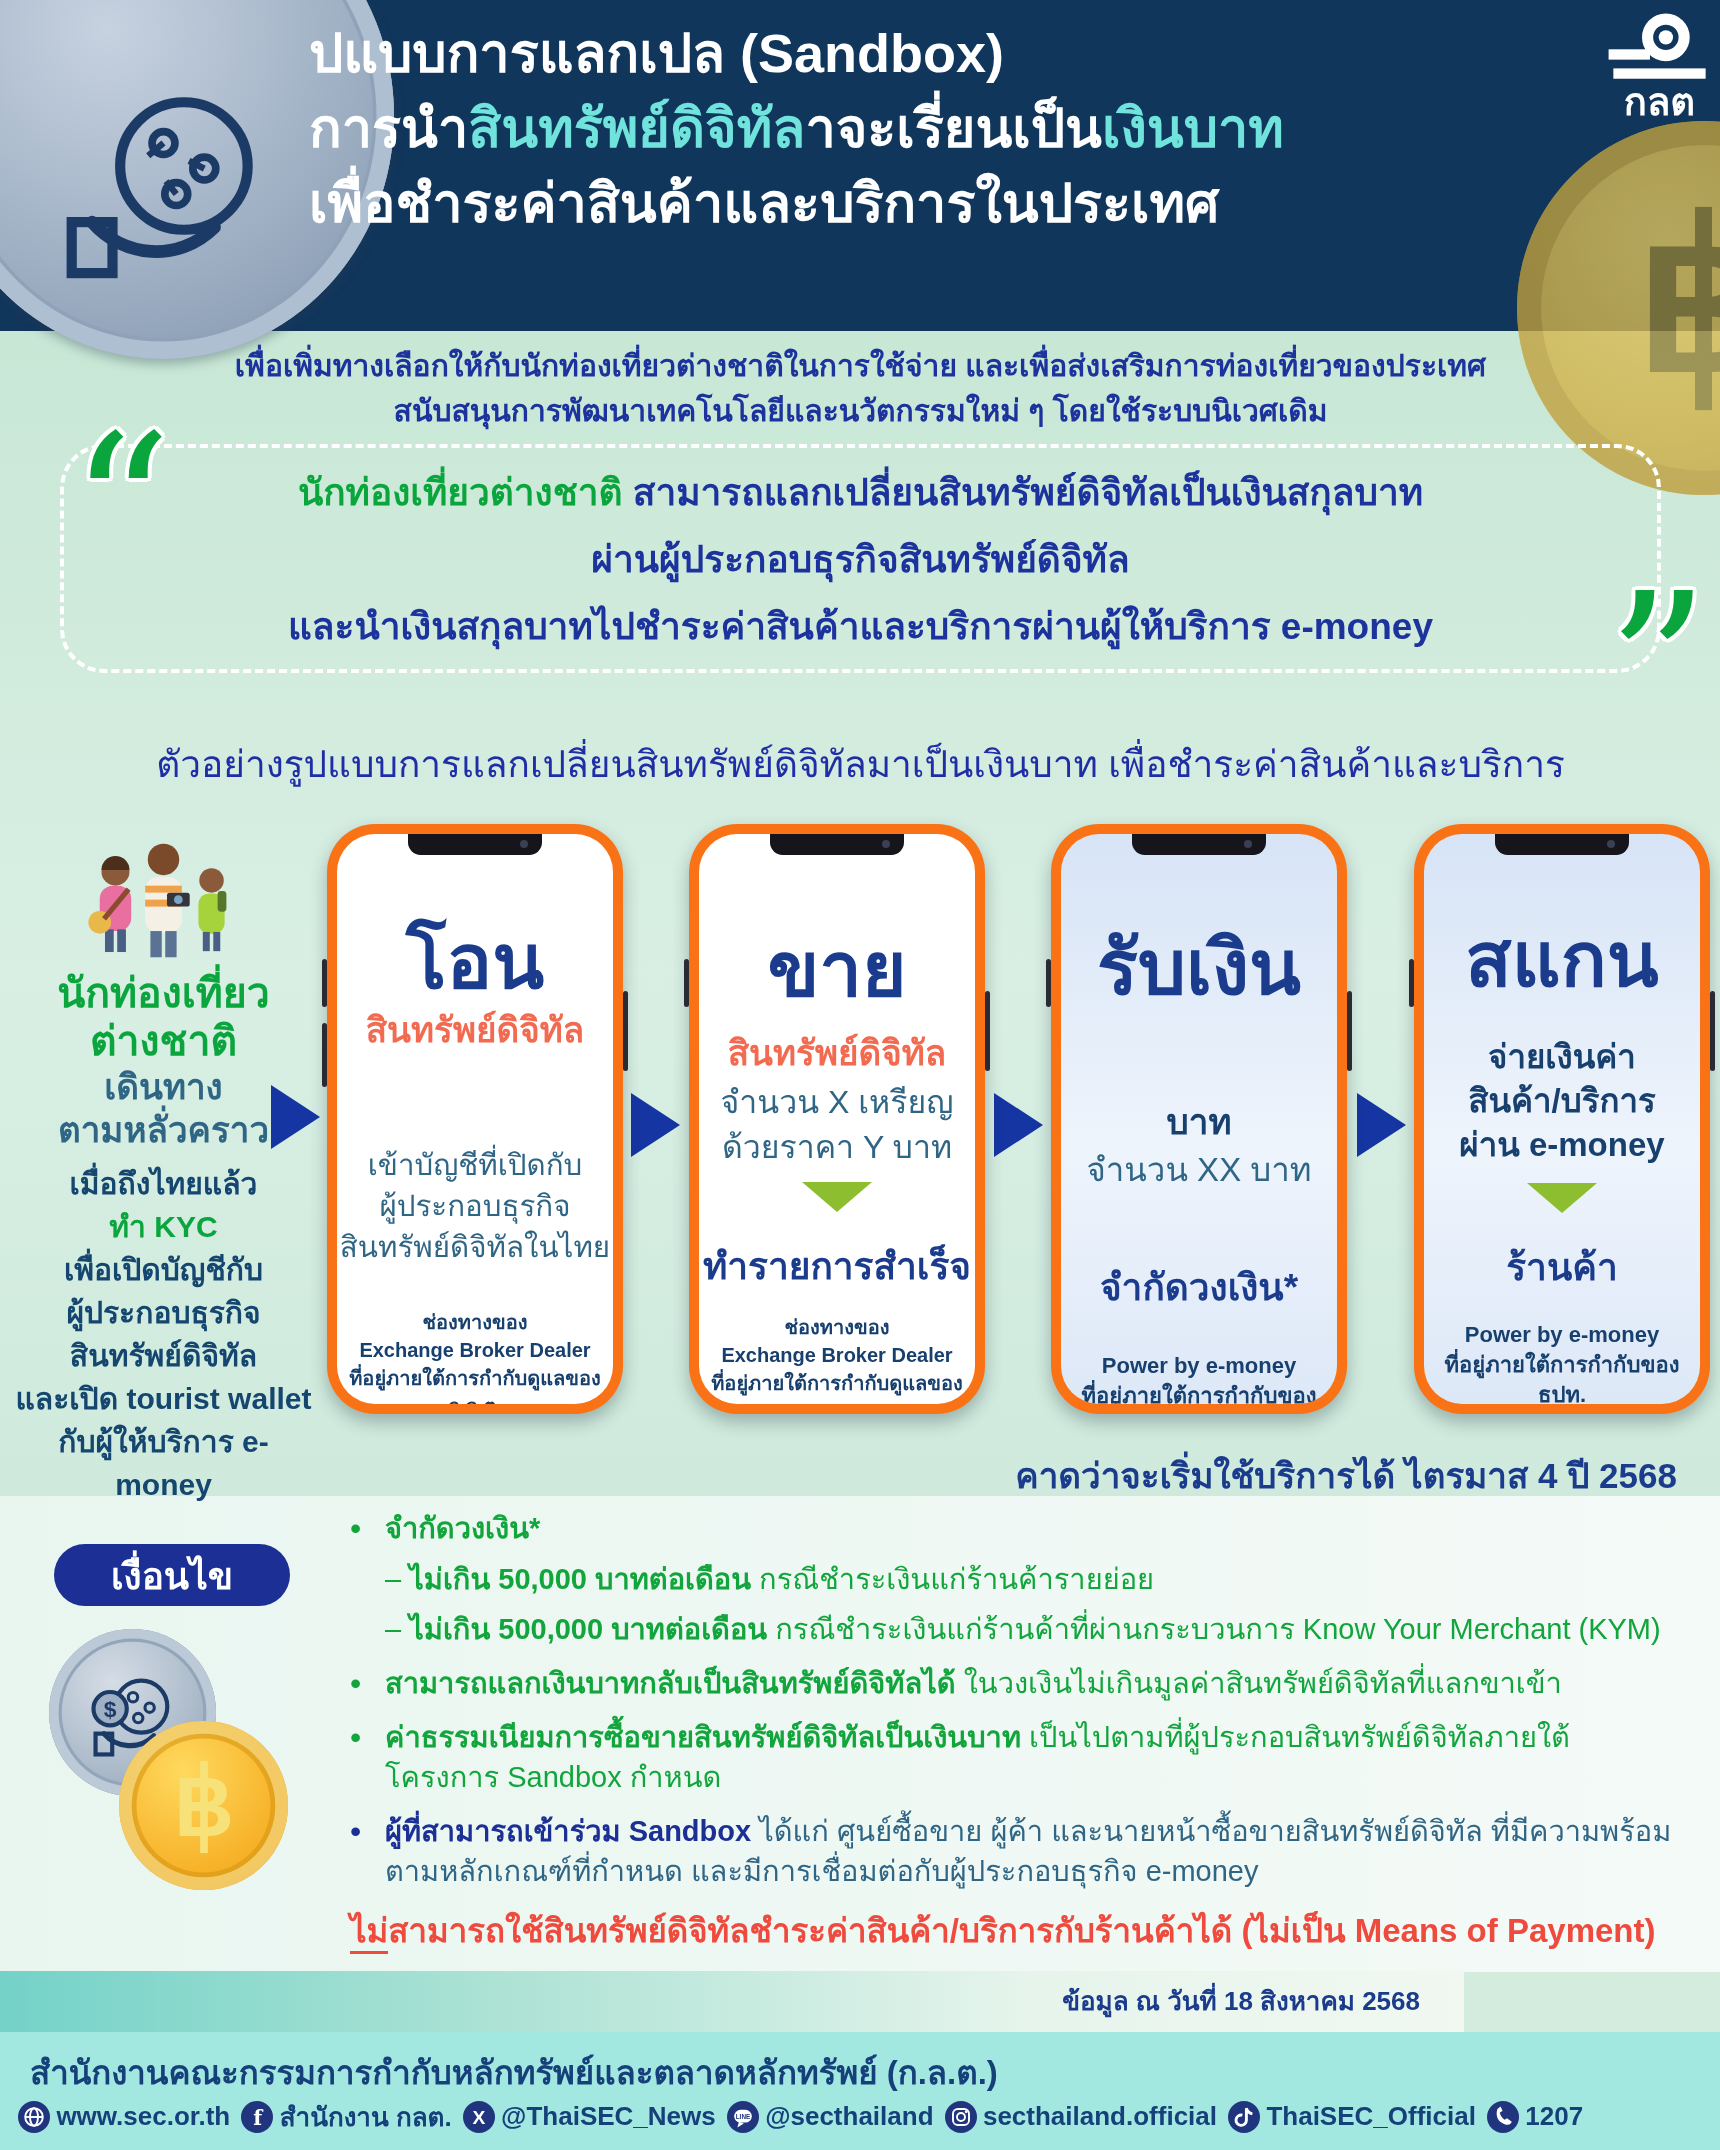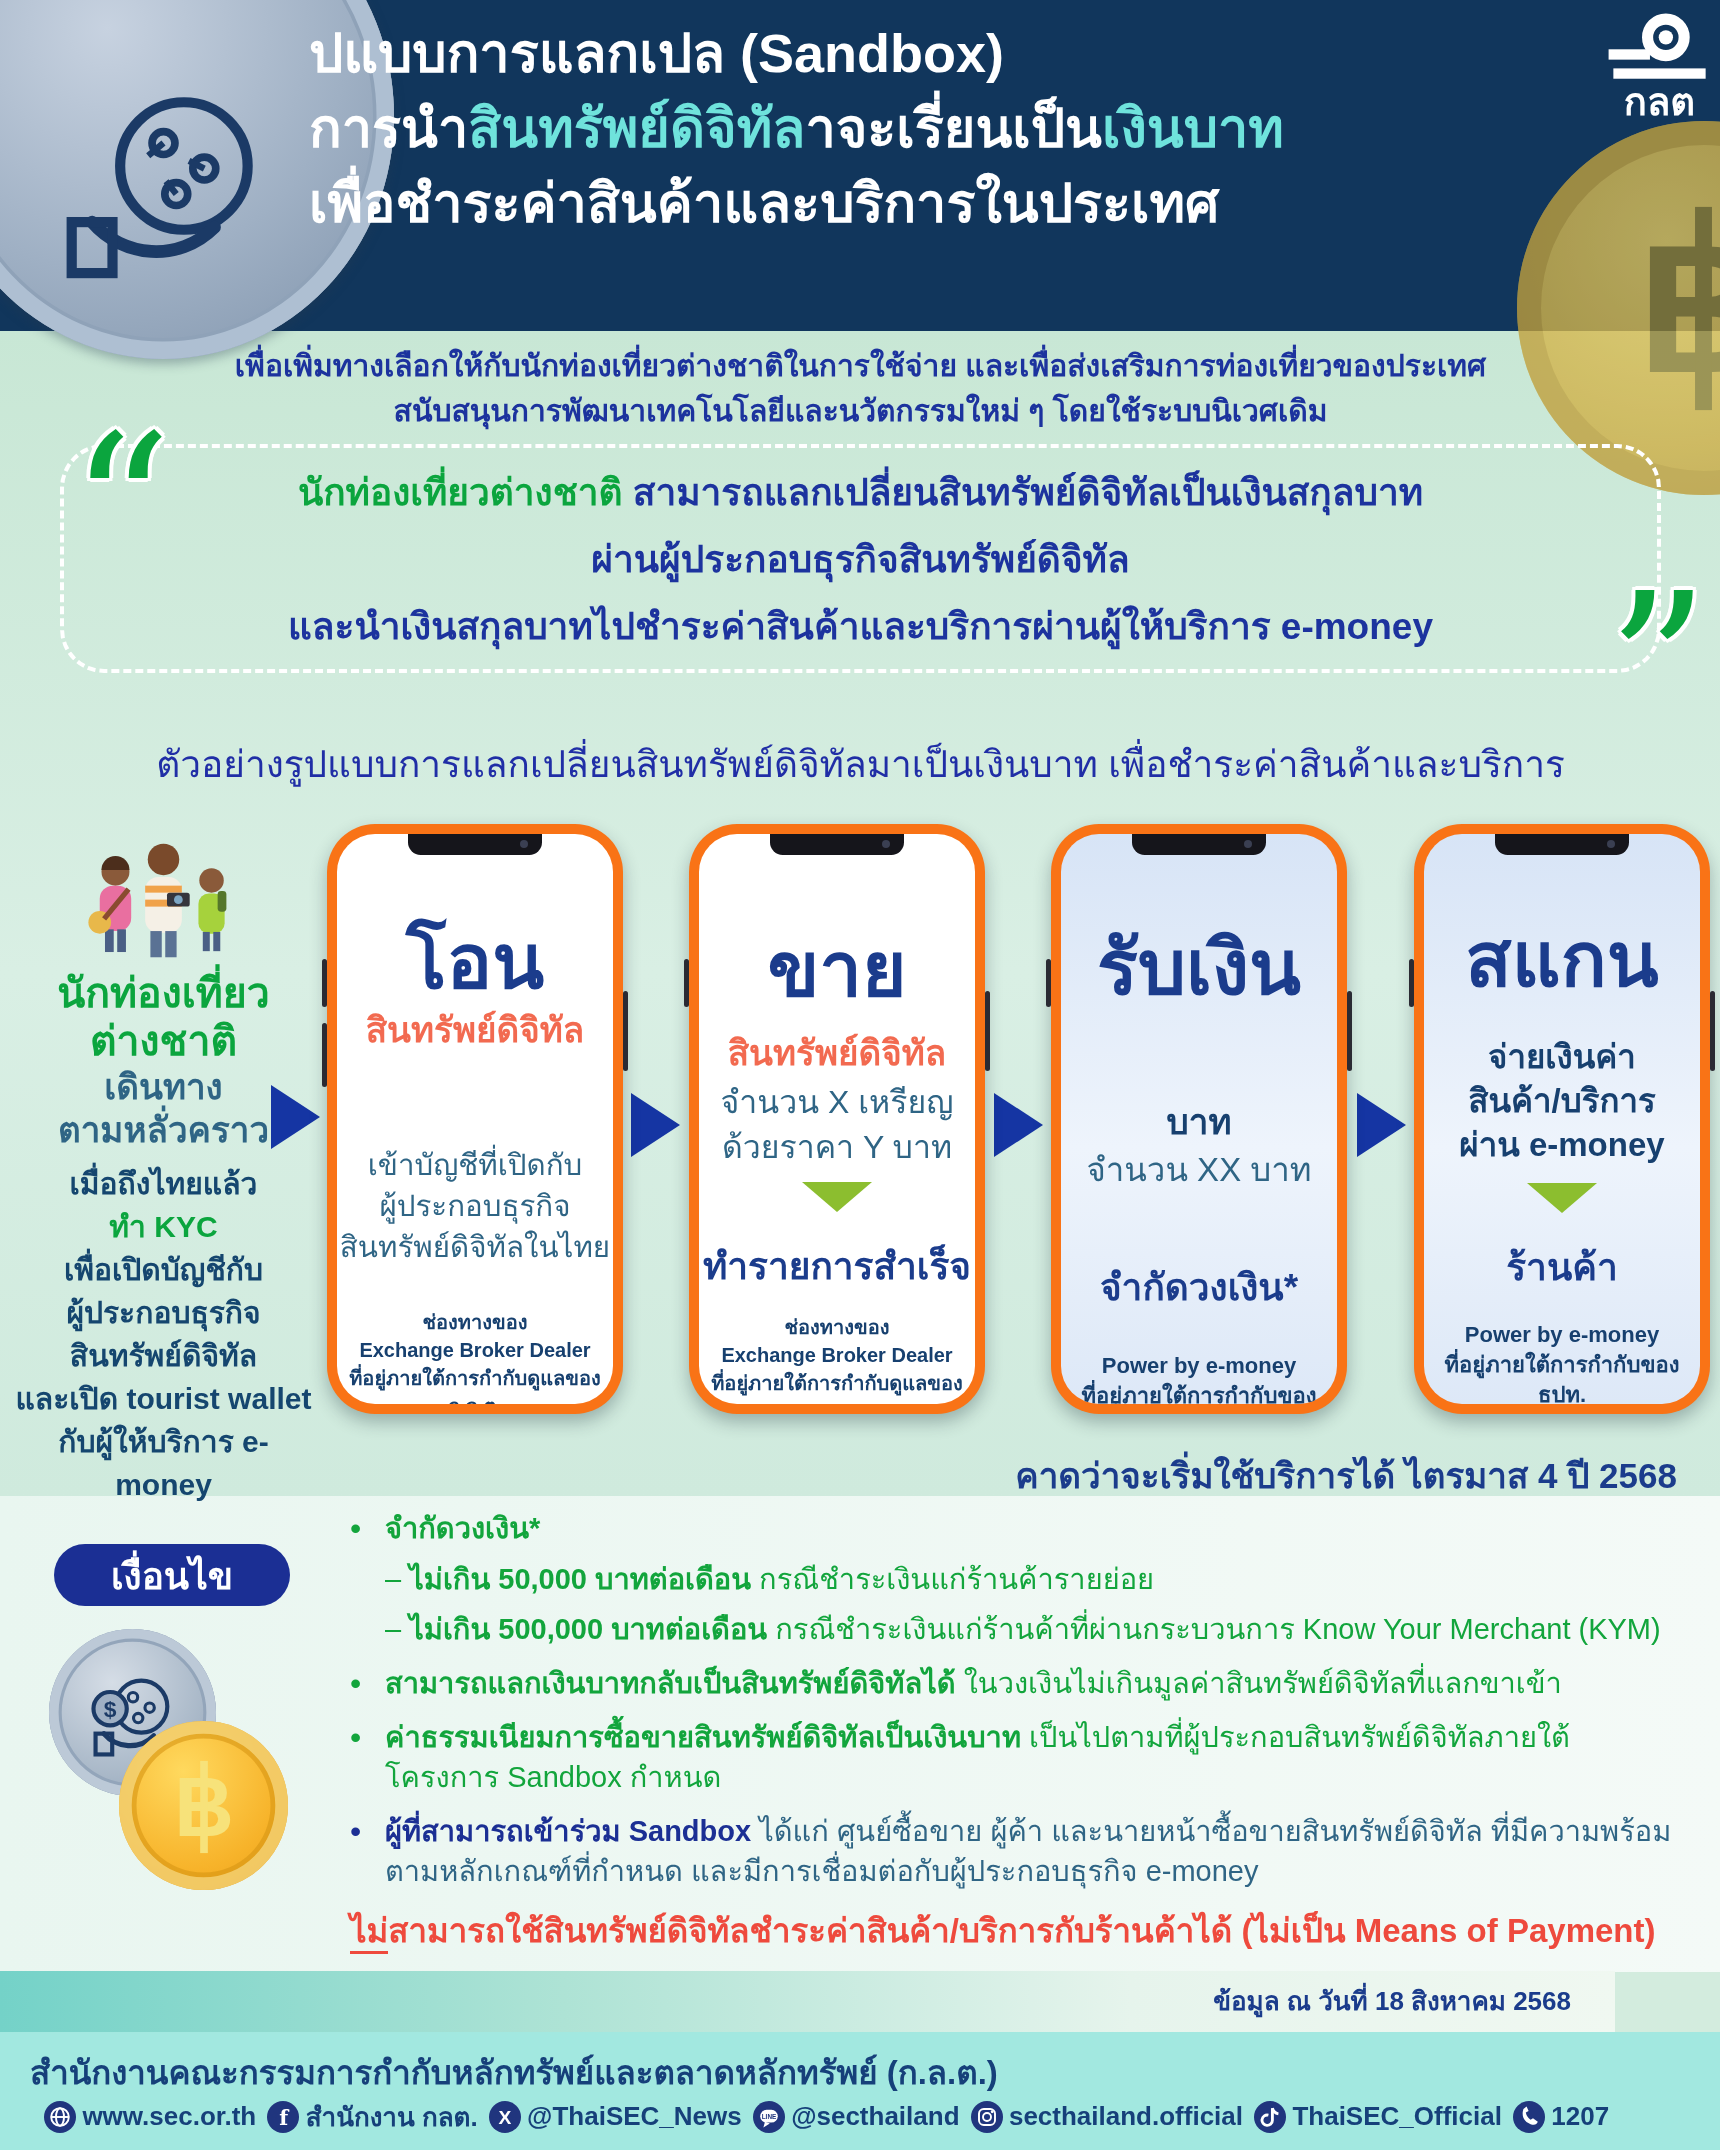--- a/index.html
+++ b/index.html
@@ -7,21 +7,21 @@
        font-family:"Liberation Sans","DejaVu Sans",sans-serif;}
   #page{position:absolute;inset:0;width:1721px;height:2151px;overflow:hidden;background:#d3ecde;}
   .abs{position:absolute;}
 
   
   .header-zone{left:0;top:0;width:1721px;height:331px;background:#11365c;z-index:1;}
   .body-zone{left:0;top:331px;width:1721px;height:1165px;
              background:linear-gradient(180deg,#c8e7d5,#d9efe4 55%,#cfeadd);z-index:0;}
   .cond-zone{left:0;top:1496px;width:1721px;height:476px;
              background:linear-gradient(90deg,#e9f6f0,#f4faf7);z-index:0;}
-  .date-band{left:0;top:1971px;width:1615px;height:61px;
+  .date-band{left:0;top:1971px;width:1464px;height:61px;
              background:linear-gradient(90deg,#74d2c8,#aee3d5 35%,#e6f4ec 70%,#f0f8f1);
              color:#1b3c8c;font-size:26px;font-weight:600;line-height:61px;text-align:right;
              padding-right:44px;box-sizing:border-box;z-index:2;}
   .footer-zone{left:0;top:2032px;width:1721px;height:119px;background:#a2e8e0;z-index:2;}
 
   
   .silver-coin{left:-68px;top:-127px;width:462px;height:486px;border-radius:50%;z-index:3;
       background:radial-gradient(circle at 38% 32%,#c7d2e0,#9fb0c4 55%,#7e92aa);
       box-shadow:inset 0 0 0 17.5px #aebfd2, inset 0 0 0 21px #8fa2b8, 0 4.8px 11px rgba(40,60,80,.35);}
   .silver-coin svg{position:absolute;left:104px;top:191px;}
@@ -96,21 +96,21 @@
   .b-row{display:flex;margin-bottom:11px;}
   .b-dot{width:35px;flex:0 0 35px;font-size:32px;line-height:40px;}
   .g{color:#12a53c;} .bl{color:#1b2f94;}
   .b-bold{font-weight:bold;}
   .b-sub{margin-left:35px;margin-bottom:9.6px;}
   .red-note{left:350px;top:1904px;font-size:33px;font-weight:bold;color:#ee4a3d;z-index:3;white-space:nowrap;}
   .red-note .ul{border-bottom:3.2px solid #ee4a3d;padding-bottom:1.6px;}
 
   
   .footer-org{left:30px;top:2046px;font-size:33px;font-weight:bold;color:#16407a;z-index:3;}
-  .social-row{left:44px;top:2096px;display:flex;align-items:center;gap:11px;z-index:3;}
+  .social-row{left:18px;top:2096px;display:flex;align-items:center;gap:11px;z-index:3;}
   .social-item{display:flex;align-items:center;gap:6.4px;color:#16407a;font-size:26px;font-weight:600;}
 </style>
 </head>
 <body>
 
 <div id="page">
 
   <div class="abs header-zone"></div>
   <div class="abs body-zone"></div>
   <div class="abs cond-zone"></div>

